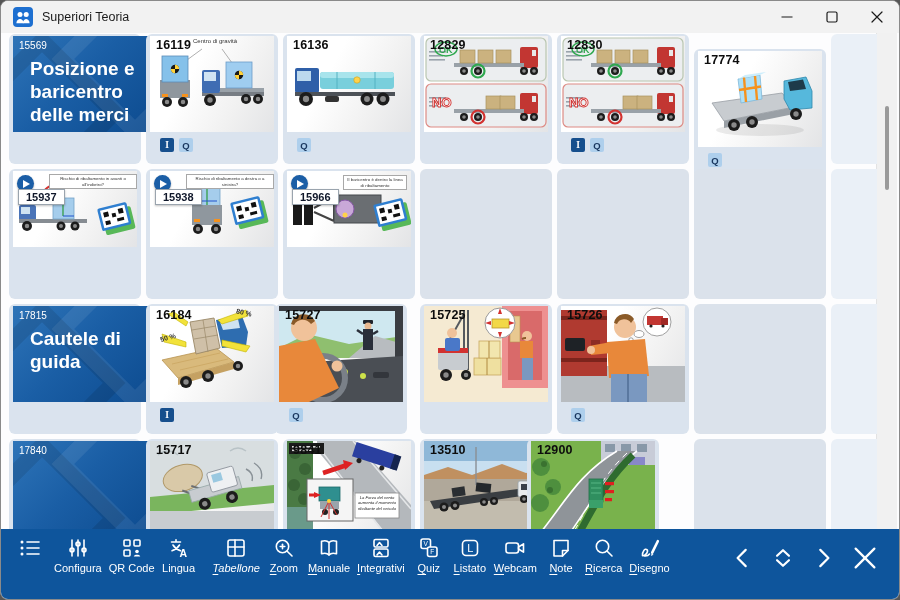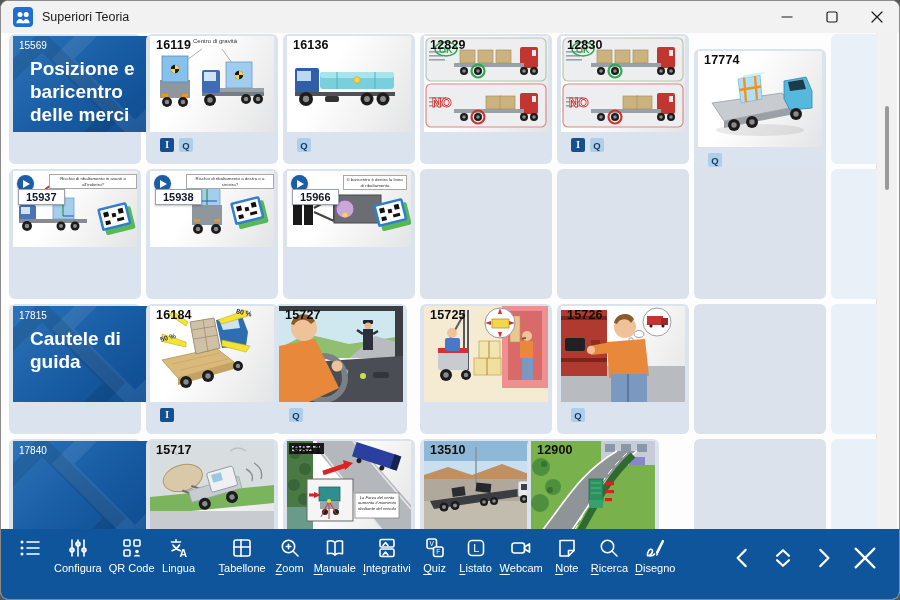--- a/index.html
+++ b/index.html
@@ -46,21 +46,21 @@
   .cap-cg{position:absolute;left:32px;top:2px;width:66px;font-size:6px;color:#333;text-align:center;}
   .pctlabel{position:absolute;font-size:7px;font-weight:bold;color:#333;}
   .windcap{position:absolute;left:69px;top:54px;width:42px;font-size:4.2px;font-style:italic;color:#222;line-height:1.25;text-align:center;}
   
   .sbtrack{position:absolute;right:2px;top:0;width:20px;height:503px;background:#f1f1f1;border-left:1px solid #e3e3e3;}
   .sbthumb{position:absolute;left:8px;top:73px;width:4px;height:84px;background:#9a9a9a;border-radius:2px;}
   
   .toolbar{position:absolute;left:0;right:0;bottom:0;height:63px;background:#0e559c;display:flex;
     align-items:flex-start;padding:7px 16px 0 12px;color:#fff;}
   .titem{display:flex;flex-direction:column;align-items:center;gap:2px;margin-right:7px;cursor:pointer;min-width:34px;}
-  .titem.gap{margin-left:16px;}
+  .titem.gap{margin-left:10px;font-style:italic;}
   .tlabel{font-size:11px;white-space:nowrap;}
   .tlabel u{text-underline-offset:2px;}
   .navgrp{margin-left:auto;display:flex;align-items:center;gap:8px;height:44px;}
   .navbtn{display:flex;align-items:center;justify-content:center;cursor:pointer;padding:0 3px;}
 </style>
 </head>
 <body>
 
 <div class="window">
 

